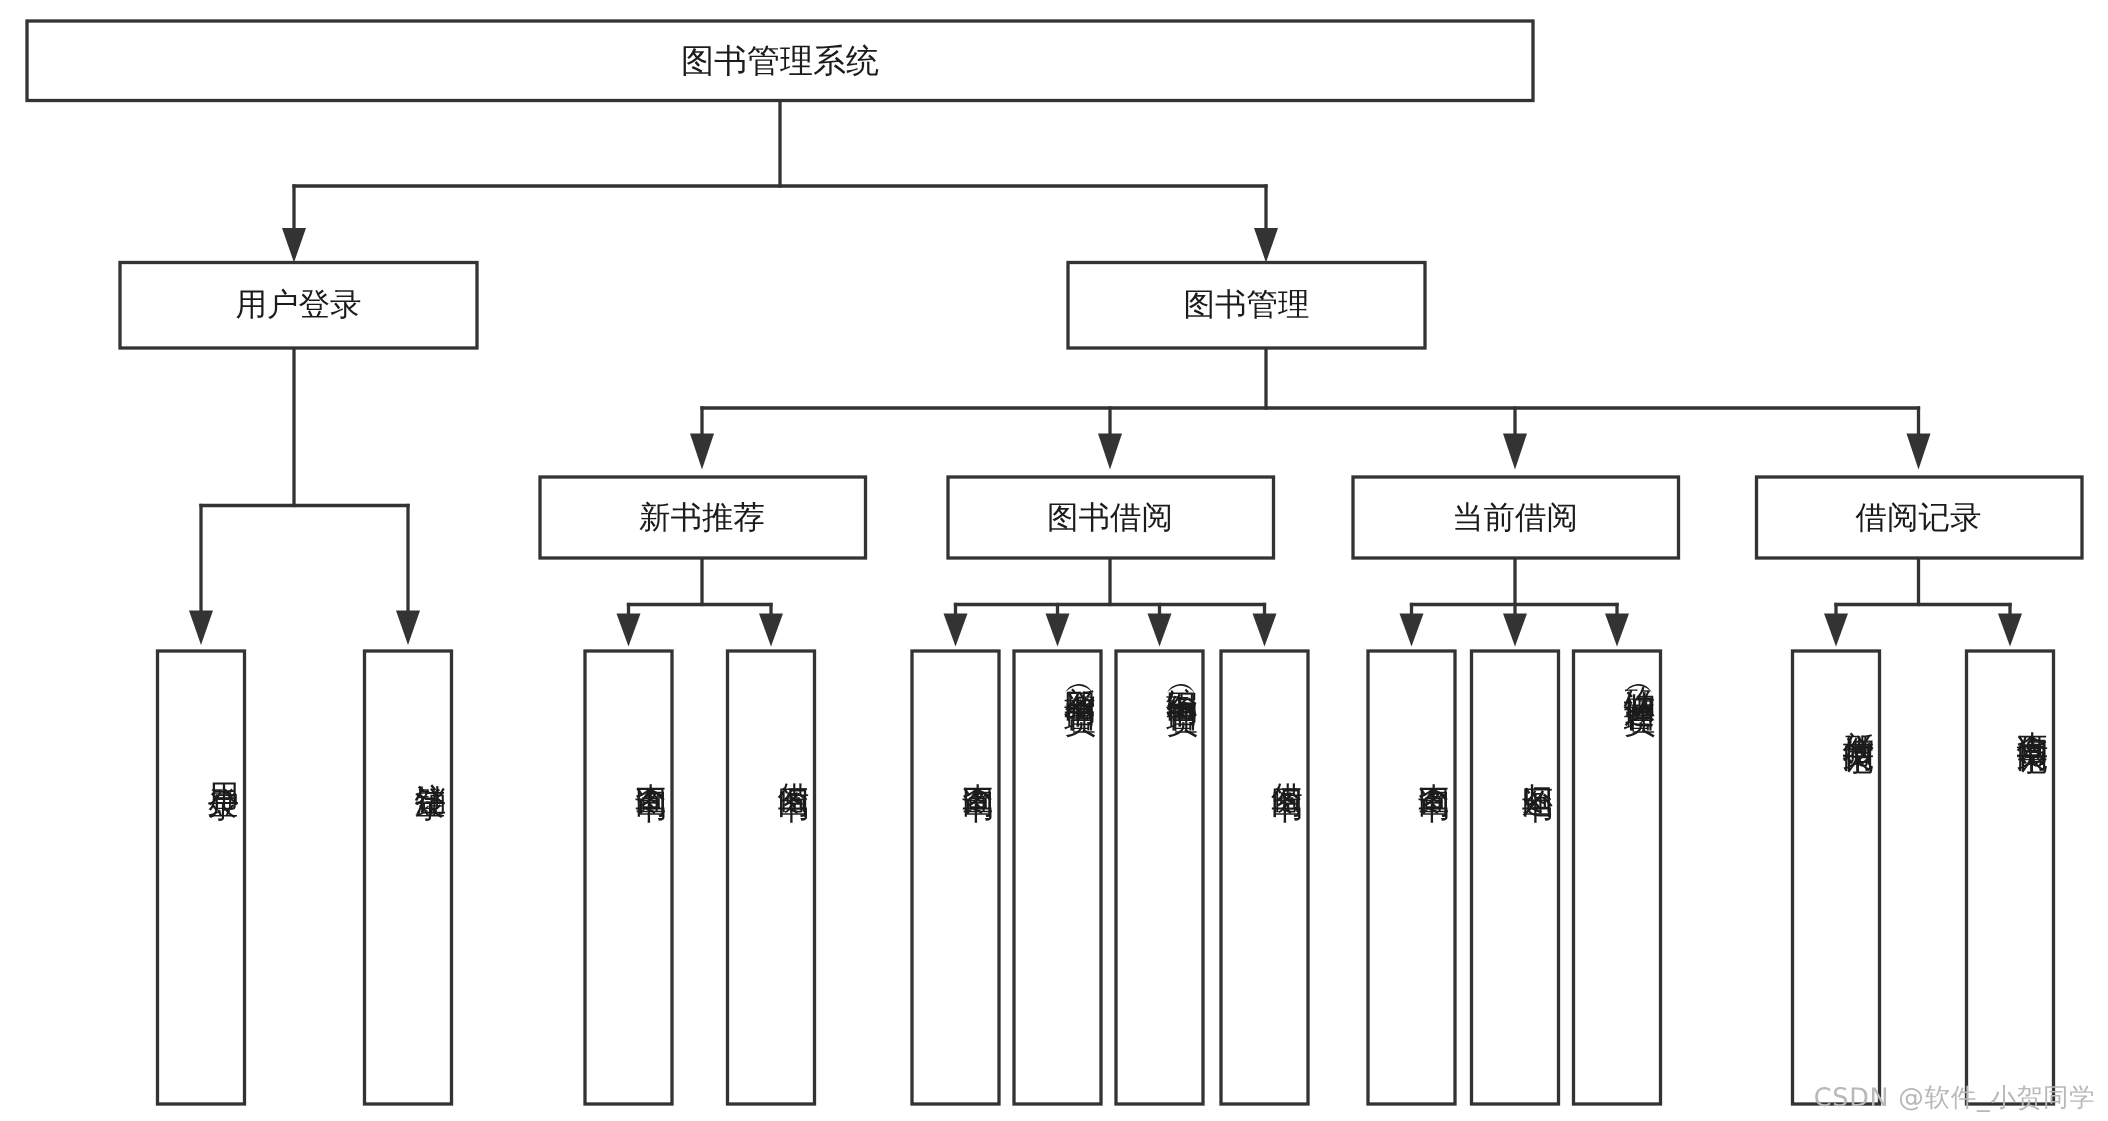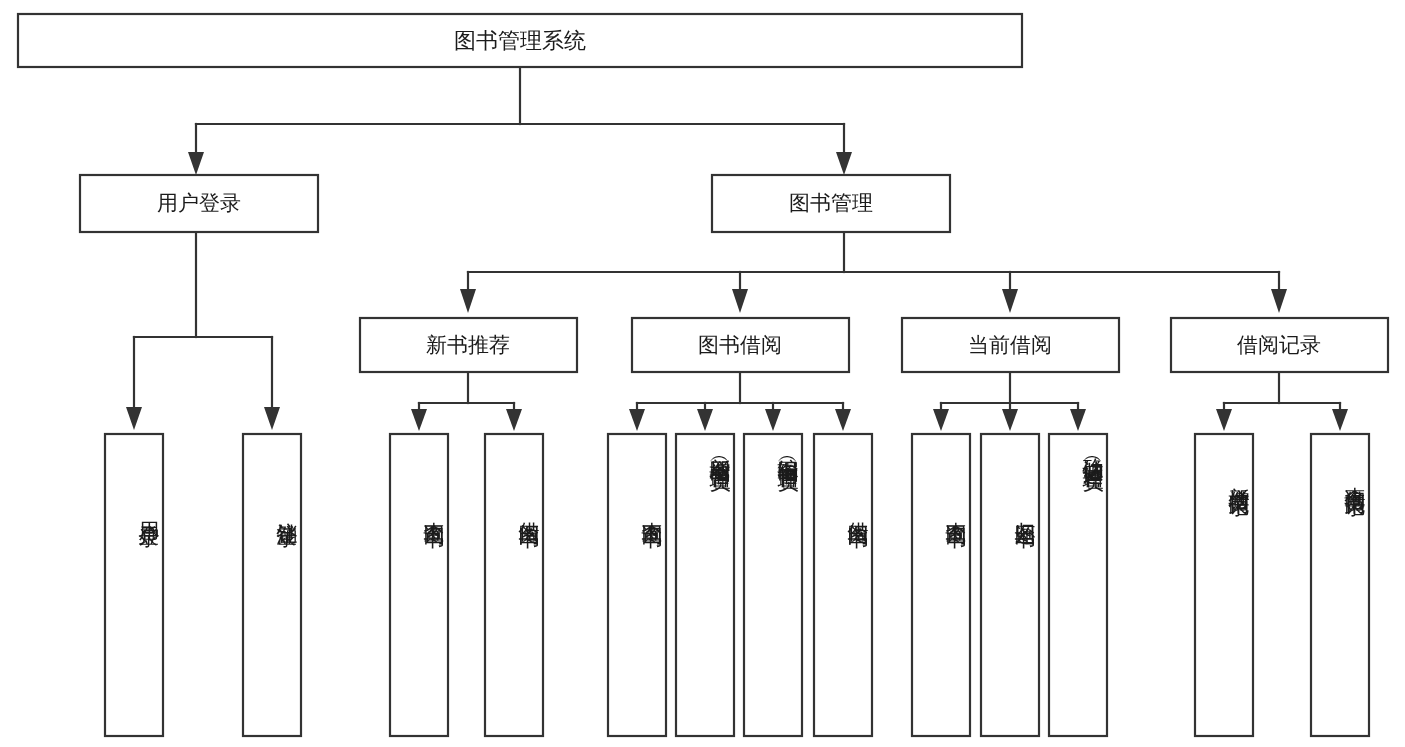--- a/index.html
+++ b/index.html
@@ -199,13 +199,14 @@
   <div class="vlabel" style="left:746px; top:441px; height:294px; width:54px;">编辑图书（管理员）</div>
   <div class="vlabel" style="left:816px; top:505px; height:230px; width:54px;">借阅图书</div>
 
   <div class="vlabel" style="left:914px; top:505px; height:230px; width:54px;">查询图书</div>
   <div class="vlabel" style="left:983px; top:505px; height:230px; width:54px;">归还图书</div>
   <div class="vlabel" style="left:1051px; top:441px; height:294px; width:54px;">确认归还（管理员）</div>
 
   <div class="vlabel" style="left:1197px; top:470px; height:265px; width:54px;">新增借阅记录</div>
   <div class="vlabel" style="left:1313px; top:470px; height:265px; width:54px;">查询借阅记录</div>
 
+  <div class="watermark">CSDN @软件_小贺同学</div>
 </div>
 
 </body></html>

